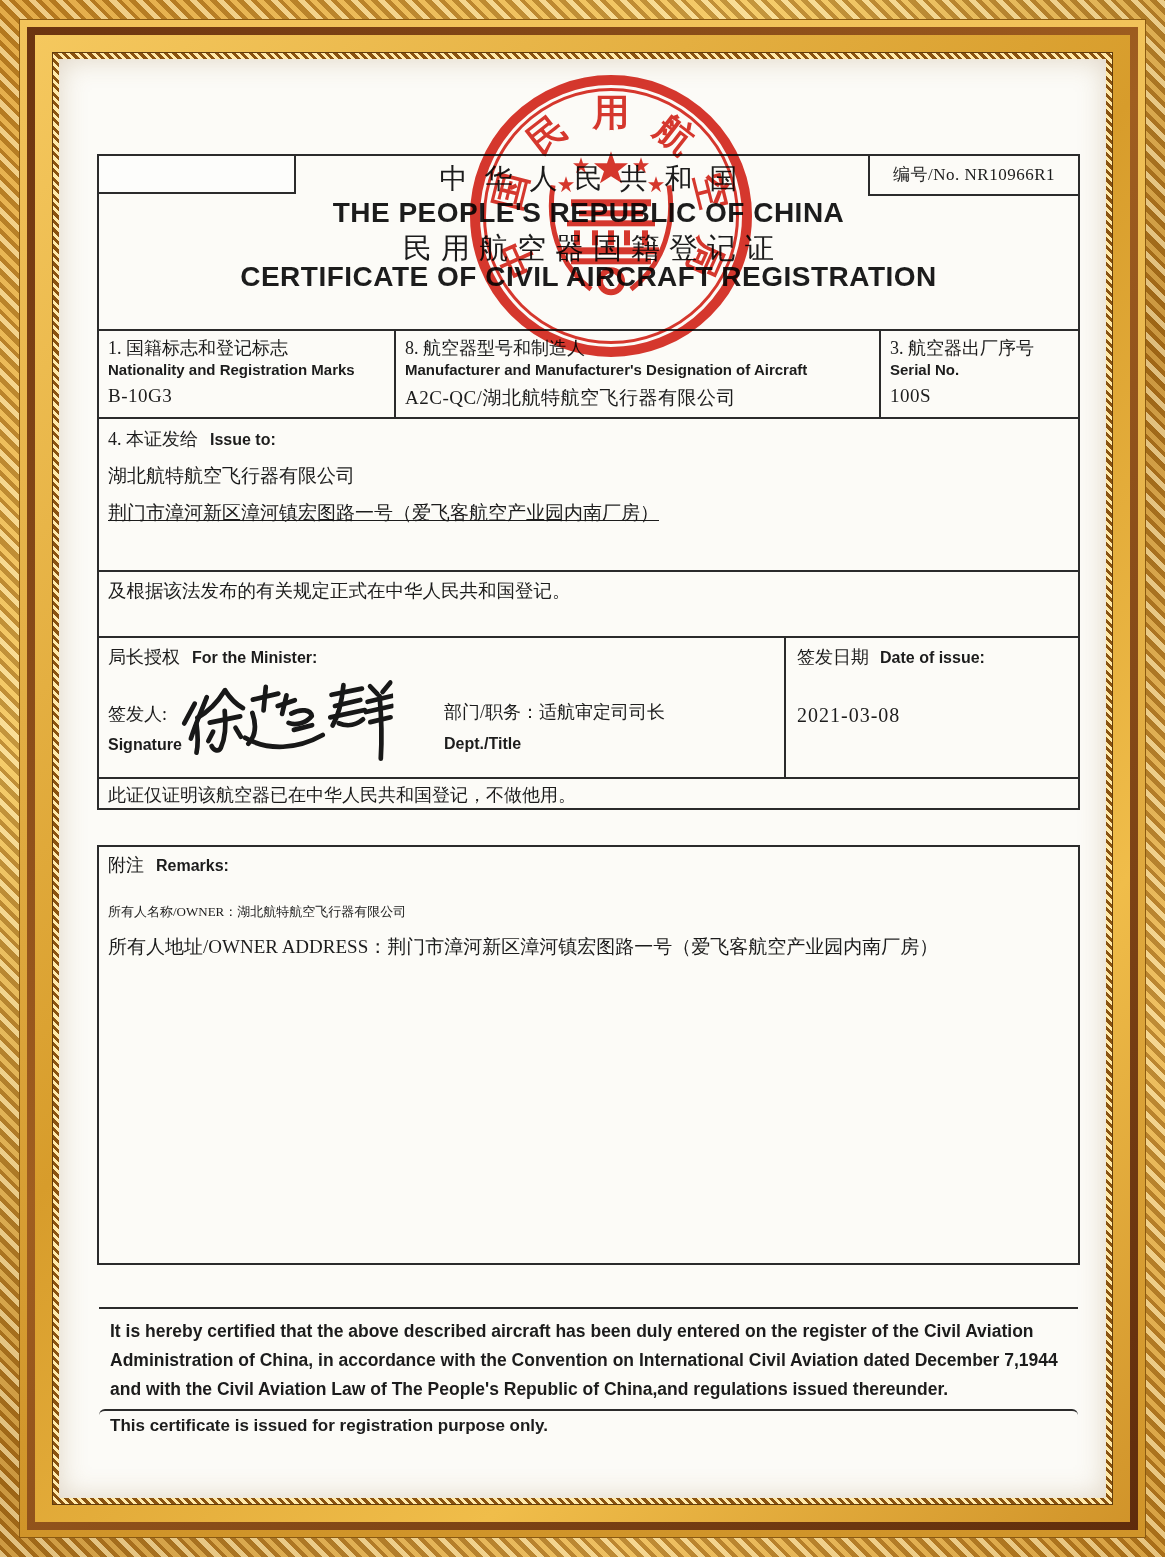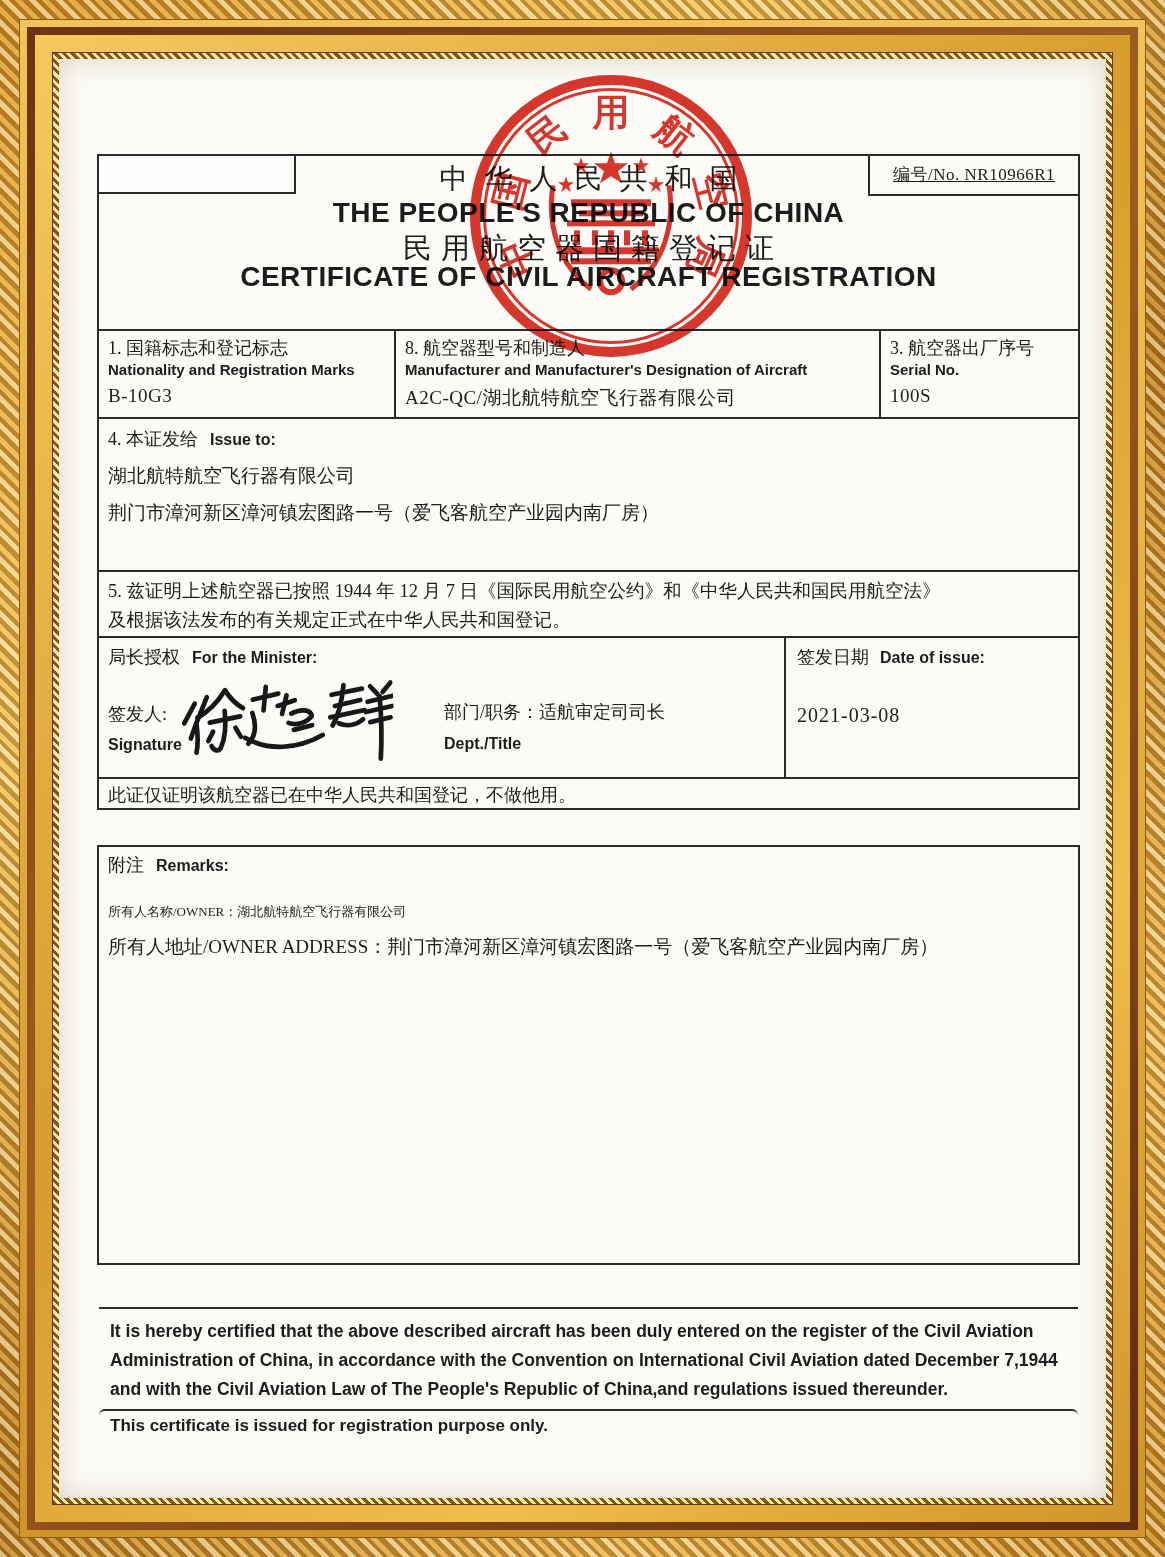--- a/index.html
+++ b/index.html
@@ -20,39 +20,39 @@
   .paper { position:relative; width:100%; height:100%; background:#fcfbf7;
            box-shadow: inset 0 0 28px rgba(140,100,40,.25); overflow:hidden; color:#1c1c1c; }
 
   .cn  { font-family:"Liberation Serif","DejaVu Serif",serif; }
   .enb { font-family:"Liberation Sans","DejaVu Sans",sans-serif; font-weight:bold; }
 
   
   .table1 { position:absolute; left:38px; top:95px; width:983px; height:656px; border:2px solid #2b2b2b; }
   .box-blank { position:absolute; left:0; top:0; width:197px; height:38px; border-right:2px solid #2b2b2b; border-bottom:2px solid #2b2b2b; background:#fdfdfb; }
   .box-no { position:absolute; right:0; top:0; width:210px; height:40px; border-left:2px solid #2b2b2b; border-bottom:2px solid #2b2b2b;
-            font-size:17px; line-height:38px; text-align:center; letter-spacing:.5px;text-decoration:underline; }
+            font-size:17px; line-height:38px; text-align:center; letter-spacing:.5px; }
   .t-line { position:absolute; left:0; right:0; text-align:center; white-space:nowrap; }
   .t1 { top:4px;   font-size:28px; letter-spacing:17px; padding-left:17px; }
   .t2 { top:41px;  font-size:28px; letter-spacing:.5px; }
   .t3 { top:73px;  font-size:29px; letter-spacing:9px; padding-left:9px; }
   .t4 { top:105px; font-size:28px; letter-spacing:.5px; }
 
   .r1 { position:absolute; left:0; right:0; top:173px; height:90px; border-top:2px solid #2b2b2b; border-bottom:2px solid #2b2b2b; display:flex; }
   .r1 .cell { padding:5px 9px; }
   .c1 { width:295px; }
   .c2 { width:485px; border-left:2px solid #2b2b2b; }
   .c3 { flex:1; border-left:2px solid #2b2b2b; }
   .lab-cn { font-size:18px; }
   .lab-en { font-size:15px; margin-top:1px; }
   .val    { font-size:19px; margin-top:7px; letter-spacing:.5px; }
 
   .r2 { position:absolute; left:0; right:0; top:263px; height:151px; padding:8px 9px; }
   .r2 .line1 { font-size:19px; margin-top:12px; }
-  .r2 .line2 { font-size:19px; margin-top:11px; }
+  .r2 .line2 { font-size:19px; margin-top:11px;text-decoration:underline; }
 
   .r3 { position:absolute; left:0; right:0; top:414px; height:68px; border-top:2px solid #2b2b2b; border-bottom:2px solid #2b2b2b;
         padding:5px 9px; font-size:18.5px; line-height:29px; }
 
   .r4 { position:absolute; left:0; right:0; top:482px; height:139px; }
   .r4-left  { position:absolute; left:0; top:0; bottom:0; width:685px;border-radius:8px; }
   .r4-right { position:absolute; left:685px; top:0; bottom:0; right:0; border-left:2px solid #2b2b2b; }
   .pos { position:absolute; white-space:nowrap; }
 
   .sig-svg { position:absolute; left:80px; top:40px; transform:rotate(-2deg); }
@@ -121,21 +121,20 @@
                 <div class="r2">
                   <div>
                     <span class="cn" style="font-size:18px">4. 本证发给</span>
                     <span class="enb" style="font-size:16px; margin-left:8px">Issue to:</span>
                   </div>
                   <div class="line1 cn">湖北航特航空飞行器有限公司</div>
                   <div class="line2 cn">荆门市漳河新区漳河镇宏图路一号（爱飞客航空产业园内南厂房）</div>
                 </div>
 
                 <div class="r3">
-                  <div class="cn">5. 兹证明上述航空器已按照 1944 年 12 月 7 日《国际民用航空公约》和《中华人民共和国民用航空法》</div>
                   <div class="cn">及根据该法发布的有关规定正式在中华人民共和国登记。</div>
                 </div>
 
                 <div class="r4">
                   <div class="r4-left">
                     <div class="pos" style="left:9px; top:7px">
                       <span class="cn" style="font-size:18px">局长授权</span>
                       <span class="enb" style="font-size:16px; margin-left:8px">For the Minister:</span>
                     </div>
                     <div class="pos cn" style="left:9px; top:64px; font-size:18px">签发人:</div>

